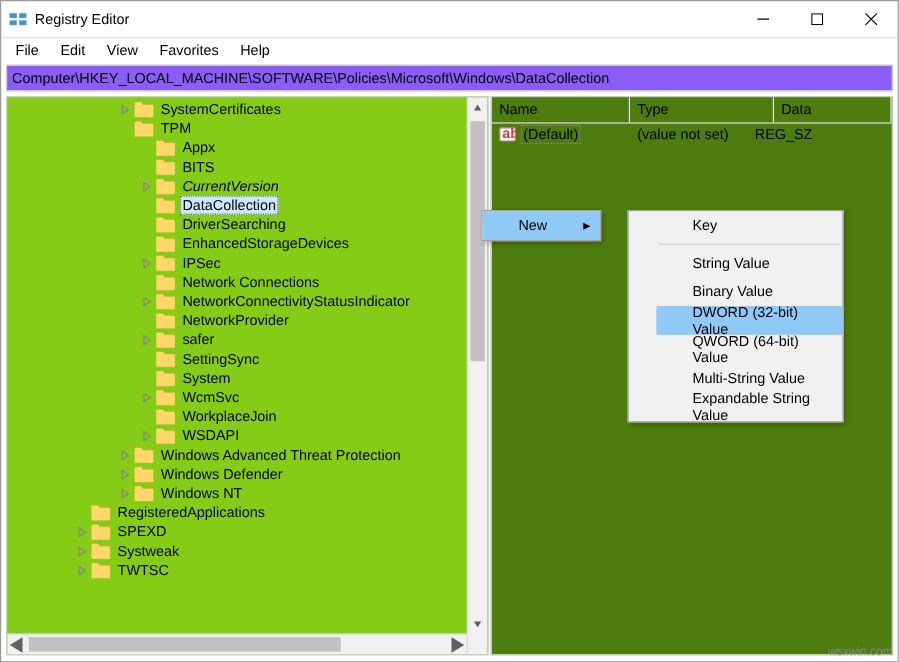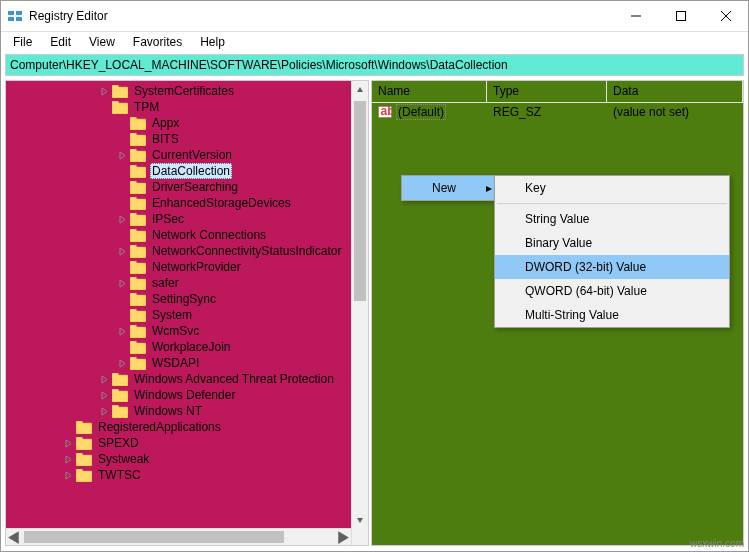--- a/index.html
+++ b/index.html
@@ -5,23 +5,23 @@
 * { box-sizing: border-box; margin: 0; padding: 0; font-family: "Segoe UI", Tahoma, sans-serif; font-size: 12px; }
 body { background: #fff; width: 749px; height: 552px; overflow: hidden; border: 1px solid #999; position: relative; }
 .titlebar { height: 31px; display: flex; align-items: center; padding-left: 6px; border-bottom: 1px solid #e0e0e0; }
 .titlebar .appicon { width: 16px; height: 16px; margin-right: 6px; }
 .titlebar .title { flex: 1; }
 .winbtns { display: flex; height: 100%; }
 .winbtn { width: 45px; display: flex; align-items: center; justify-content: center; }
 .winbtn svg { width: 10px; height: 10px; }
 .menubar { height: 20px; display: flex; align-items: center; padding: 0 4px; gap: 2px; }
 .menuitem { padding: 2px 8px; }
-.addressbar { height: 22px; border: 1px solid #ccc; margin: 2px 4px; padding: 2px 4px; display: flex; align-items: center; background: #5eead4; }
+.addressbar { height: 22px; border: 1px solid #ccc; margin: 2px 4px; padding: 2px 4px; display: flex; align-items: center; background: #8b5cf6; }
 .content { display: flex; height: 470px; }
-.treepane { width: 364px; border: 1px solid #ccc; margin: 2px 0 2px 4px; overflow: hidden; position: relative; background: #be185d; }
+.treepane { width: 402px; border: 1px solid #ccc; margin: 2px 0 2px 4px; overflow: hidden; position: relative; background: #84cc16; }
 .listpane { flex: 1; border: 1px solid #ccc; margin: 2px 4px 2px 2px; background: #4d7c0f; position: relative; }
 .tree { padding: 2px 0; }
 .tree-row { display: flex; align-items: center; height: 16px; white-space: nowrap; cursor: default; }
 .tree-row.selected .label { background: #cce8ff; border: 1px dotted #666; padding: 0 1px; }
 .expander { width: 12px; height: 12px; display: flex; align-items: center; justify-content: center; margin-right: 2px; }
 .expander svg { width: 9px; height: 9px; }
 .folder { width: 16px; height: 13px; margin-right: 4px; }
 .label { padding: 0 2px; }
 .tree-vscroll { position: absolute; right: 0; top: 0; bottom: 0; width: 17px; background: #f0f0f0; border-left: 1px solid #ddd; }
 .tree-vscroll .thumb { position: absolute; left: 2px; right: 2px; top: 20px; height: 200px; background: #c1c1c1; }
@@ -37,21 +37,21 @@
 .col-data { flex: 1; }
 .listrow { display: flex; height: 18px; align-items: center; }
 .listrow .cell { padding: 0 6px; }
 .listrow .name { width: 115px; display: flex; align-items: center; }
 .listrow .name .label { border: 1px dotted #888; padding: 0 1px; }
 .listrow .type { width: 120px; }
 .listrow .data { flex: 1; }
 .regicon { width: 14px; height: 14px; margin-right: 4px; }
 .ctxmenu { position: absolute; background: #f0f0f0; border: 1px solid #a0a0a0; box-shadow: 2px 2px 4px rgba(0,0,0,.25); }
 .ctxmenu.primary { left: 400px; top: 174px; width: 100px; }
-.ctxmenu.sub { left: 493px; top: 174px; width: 236px; }
+.ctxmenu.sub { left: 522px; top: 174px; width: 180px; padding-left: 23px; }
 .ctxmenu .ctxitem { height: 24px; display: flex; align-items: center; padding: 0 24px 0 30px; position: relative; }
 .ctxmenu .ctxitem.highlight { background: #90c8f6; }
 .ctxmenu .ctxitem .subarrow { position: absolute; right: 8px; }
 .ctxmenu .sep { height: 1px; background: #d0d0d0; margin: 3px 2px; }
 .watermark { position: absolute; right: 4px; bottom: 2px; font-size: 10px; color: #888; }
 </style>
 </head>
 <body>
 
 <div class="titlebar">
@@ -122,21 +122,21 @@
           </svg>
           <span class="label">Appx</span>
         </div>
         <div class="tree-row" style="padding-left: 110px;">
           <span class="expander"></span>
           <svg class="folder" viewBox="0 0 16 13">
             <path d="M0 2 L0 12 Q0 13 1 13 L15 13 Q16 13 16 12 L16 3 Q16 2 15 2 L7 2 L6 0 L1 0 Q0 0 0 1 Z" fill="#ffd869" stroke="#d9a93e" stroke-width="0.5"></path>
           </svg>
           <span class="label">BITS</span>
         </div>
-        <div class="tree-row" style="padding-left: 110px;">
+        <div class="tree-row" style="padding-left: 110px; font-style: italic;">
           <span class="expander">
             <svg viewBox="0 0 9 9">
               <path d="M2 1 L7 4.5 L2 8 Z" fill="none" stroke="#888"></path>
             </svg>
           </span>
           <svg class="folder" viewBox="0 0 16 13">
             <path d="M0 2 L0 12 Q0 13 1 13 L15 13 Q16 13 16 12 L16 3 Q16 2 15 2 L7 2 L6 0 L1 0 Q0 0 0 1 Z" fill="#ffd869" stroke="#d9a93e" stroke-width="0.5"></path>
           </svg>
           <span class="label">CurrentVersion</span>
         </div>
@@ -360,22 +360,22 @@
       <div class="col col-data">Data</div>
     </div>
     <div class="listrow">
       <div class="cell name">
         <svg class="regicon" viewBox="0 0 14 14">
           <rect x="0.5" y="1.5" width="13" height="11" rx="1" fill="#fff" stroke="#c77"></rect>
           <text x="2.5" y="10" font-size="8" fill="#c44" font-weight="bold">ab</text>
         </svg>
         <span class="label">(Default)</span>
       </div>
+      <div class="cell data">(value not set)</div>
       <div class="cell type">REG_SZ</div>
-      <div class="cell data">(value not set)</div>
     </div>
   </div>
 </div>
 
 <div class="ctxmenu primary">
   <div class="ctxitem highlight">
     <span>New</span>
     <span class="subarrow">▸</span>
   </div>
 </div>
@@ -392,15 +392,18 @@
     </div>
   <div class="ctxitem highlight">
       <span>DWORD (32-bit) Value</span>
     </div>
   <div class="ctxitem">
       <span>QWORD (64-bit) Value</span>
     </div>
   <div class="ctxitem">
       <span>Multi-String Value</span>
     </div>
+  <div class="ctxitem">
+      <span>Expandable String Value</span>
+    </div>
 </div>
 
 <div class="watermark">wsxwin.com</div>
 
 </body></html>

